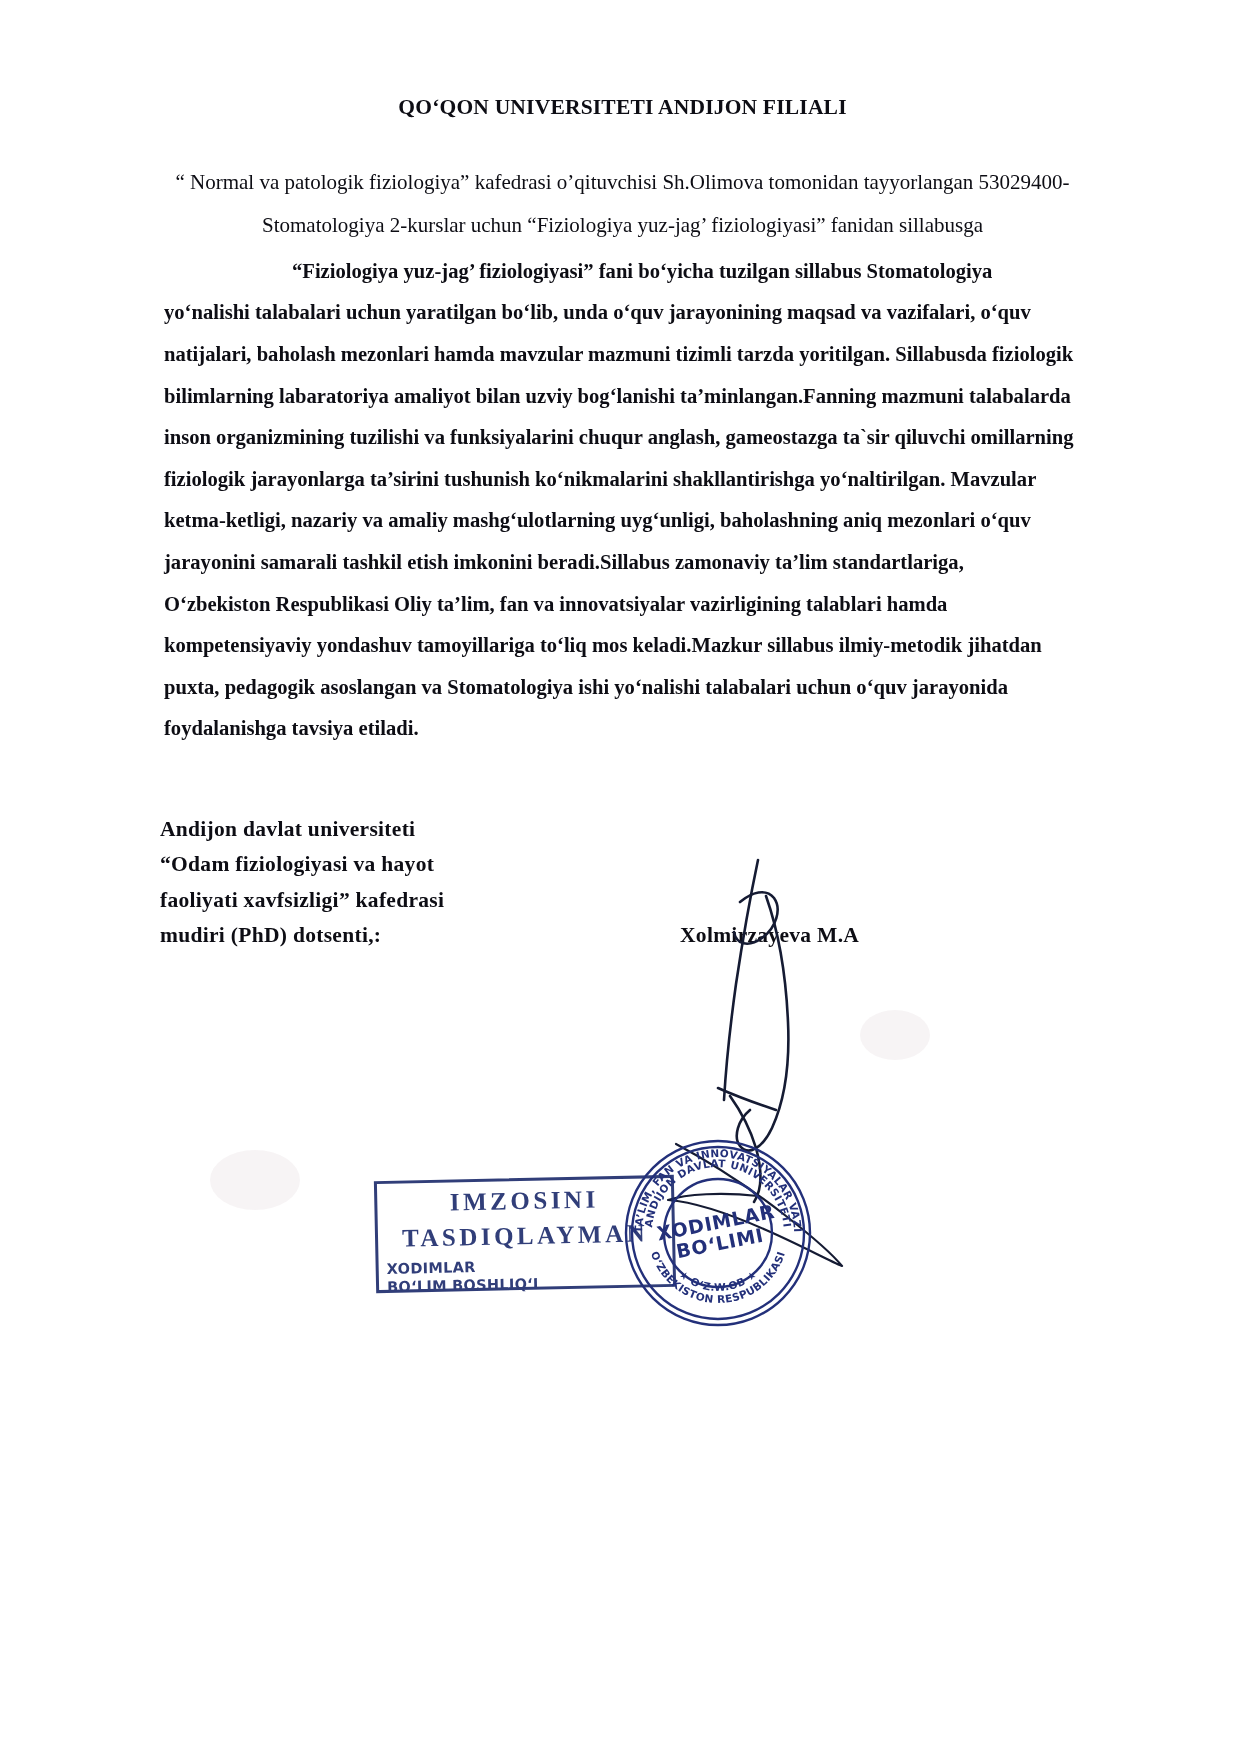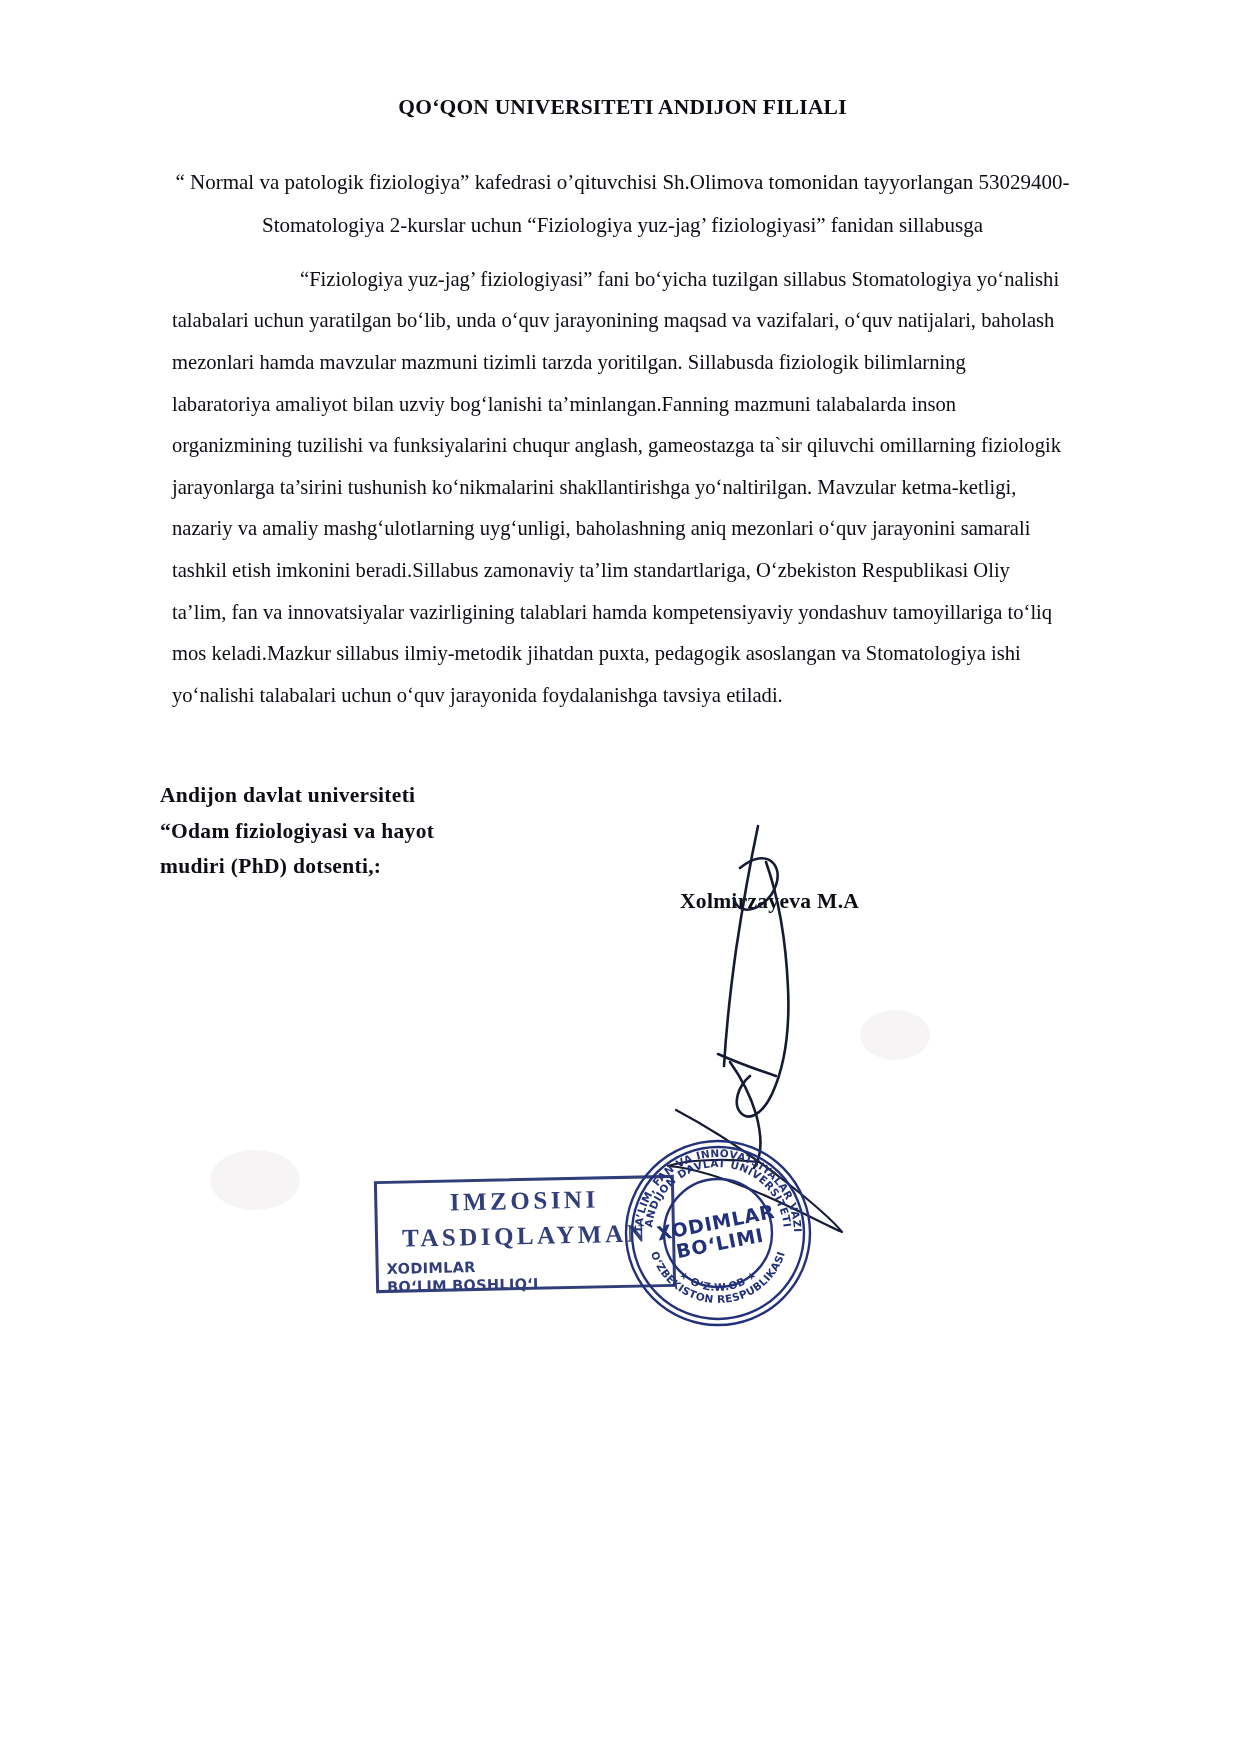--- a/index.html
+++ b/index.html
@@ -46,22 +46,23 @@
     font-size: 23px;
     letter-spacing: 7px;
     margin: 36px 0 36px 0;
   }
 
   
   .body-text {
     font-size: 20.6px;
     line-height: 2.02;
     text-align: left;
-    margin: 12px;
+    margin: 4px;
     padding-right: 6px;
+    font-weight: bold;
   }
   .body-text .indent { display: inline-block; width: 128px; }
 
   
   .sig-area {
     position: relative;
     margin-top: 62px;
     min-height: 180px;
   }
   .sig-left {
@@ -175,20 +176,21 @@
     <span class="b">“ Normal va patologik fiziologiya” kafedrasi o’qituvchisi Sh.Olimova tomonidan tayyorlangan</span><span> 53029400- Stomatologiya  2-kurslar uchun “Fiziologiya yuz-jag’ fiziologiyasi” fanidan sillabusga</span>
   </div>
 
 
   <p class="body-text"><span class="indent"></span><span>“Fiziologiya yuz-jag’ fiziologiyasi” fani bo‘yicha tuzilgan sillabus Stomatologiya yo‘nalishi talabalari uchun yaratilgan bo‘lib, unda o‘quv jarayonining maqsad va vazifalari, o‘quv natijalari, baholash mezonlari hamda mavzular mazmuni tizimli tarzda yoritilgan. Sillabusda fiziologik bilimlarning labaratoriya amaliyot bilan uzviy bog‘lanishi ta’minlangan.Fanning mazmuni talabalarda inson organizmining tuzilishi va funksiyalarini chuqur anglash, gameostazga ta`sir qiluvchi omillarning fiziologik jarayonlarga ta’sirini tushunish ko‘nikmalarini shakllantirishga yo‘naltirilgan. Mavzular ketma-ketligi, nazariy va amaliy mashg‘ulotlarning uyg‘unligi, baholashning aniq mezonlari o‘quv jarayonini samarali tashkil etish imkonini beradi.Sillabus zamonaviy ta’lim standartlariga, O‘zbekiston Respublikasi Oliy ta’lim, fan va innovatsiyalar vazirligining talablari hamda kompetensiyaviy yondashuv tamoyillariga to‘liq mos keladi.Mazkur sillabus ilmiy-metodik jihatdan puxta, pedagogik asoslangan va Stomatologiya ishi yo‘nalishi talabalari uchun o‘quv jarayonida foydalanishga tavsiya etiladi.</span></p>
 
   <div class="sig-area">
     <div class="sig-left">
       <div>Andijon davlat universiteti</div>
       <div>“Odam fiziologiyasi va hayot</div>
+      <div>faoliyati xavfsizligi” kafedrasi</div>
       <div>mudiri (PhD) dotsenti,:</div>
     </div>
 
     <div class="sig-name">Xolmirzayeva M.A</div>
 
     <svg class="signature-ink" viewBox="0 0 360 430" xmlns="http://www.w3.org/2000/svg">
       <g fill="none" stroke="#151b33" stroke-width="2.6" stroke-linecap="round" stroke-linejoin="round">
         <path d="M168 8 C160 46, 152 92, 146 132 C140 175, 136 214, 134 248"></path>
         <path d="M150 50 C162 40, 176 36, 184 46 C192 57, 186 76, 172 86 C158 96, 146 92, 144 80"></path>
         <path d="M176 44 C188 78, 196 124, 198 170 C200 214, 194 250, 182 276 C172 297, 158 304, 150 294 C143 285, 148 268, 160 258"></path>

